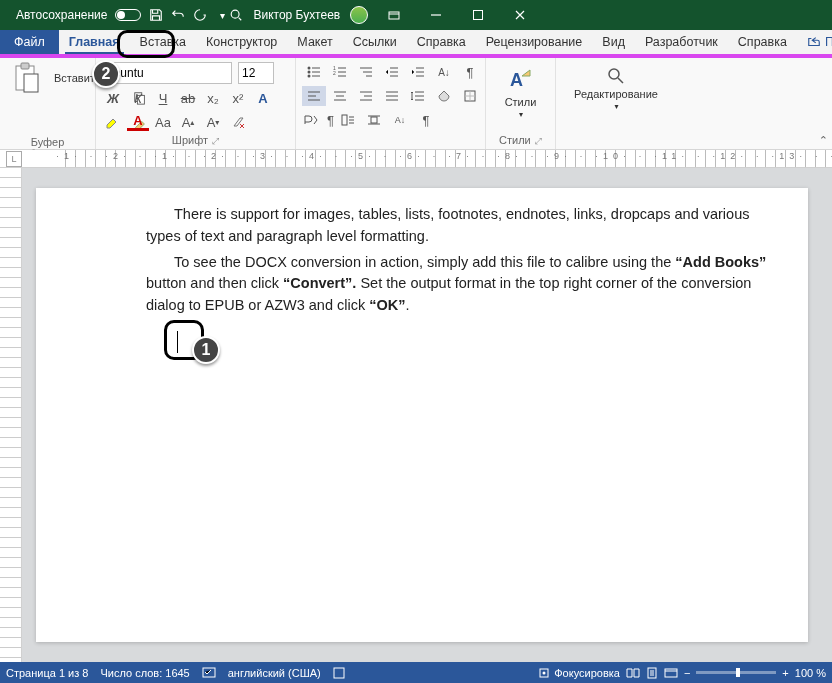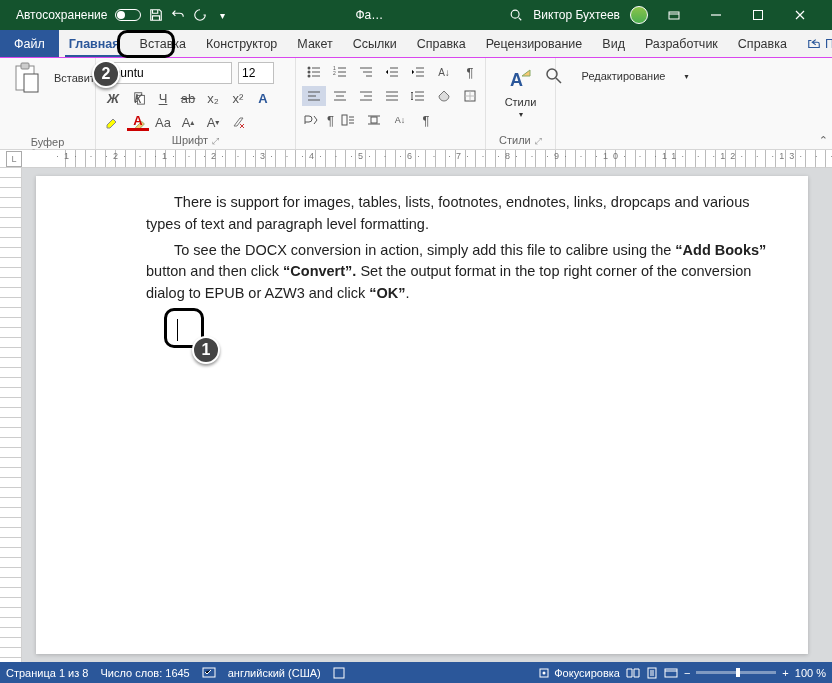--- a/index.html
+++ b/index.html
@@ -10,21 +10,21 @@
 .titlebar .left { display: flex; align-items: center; gap: 8px; }
 .titlebar .toggle { width: 26px; height: 12px; border: 1px solid #fff; border-radius: 6px; position: relative; }
 .titlebar .toggle::after { content:""; position:absolute; left:1px; top:1px; width:8px; height:8px; border-radius:50%; background:#fff; }
 .titlebar .ico { width:14px; height:14px; display:inline-flex; align-items:center; justify-content:center; color:#fff; }
 .titlebar .center { flex:1; text-align:center; }
 .titlebar .right { display:flex; align-items:center; gap:10px; }
 .titlebar .avatar { width:18px; height:18px; border-radius:50%; background:linear-gradient(#8bc34a,#4caf50); border:1px solid #fff; }
 .titlebar .winbtn { width:32px; height:28px; display:flex; align-items:center; justify-content:center; cursor:pointer; }
 
 
-.tabs { height: 28px; background:#f3f3f3; border-bottom:1px solid #d946ef; display:flex; align-items:stretch; font-size:12.5px; color:#333; }
+.tabs { height: 28px; background:#f3f3f3; border-bottom:4px solid #d946ef; display:flex; align-items:stretch; font-size:12.5px; color:#333; }
 .tabs .tab { padding:0 10px; display:flex; align-items:center; cursor:pointer; position:relative; }
 .tabs .tab.file { background:#2b579a; color:#fff; padding:0 14px; }
 .tabs .tab.active { color:#2b579a; font-weight:600; }
 .tabs .tab.active::after { content:""; position:absolute; left:6px; right:6px; bottom:0; height:2px; background:#2b579a; }
 .tabs .share { margin-left:auto; color:#2b579a; display:flex; align-items:center; gap:4px; padding:0 10px; cursor:pointer; }
 
 
 .ribbon { height:92px; background:#f9f9f9; border-bottom:1px solid #d6d6d6; display:flex; position:relative; }
 .group { border-right:1px solid #e2e2e2; padding:4px 6px 2px; display:flex; flex-direction:column; }
 .group-label { font-size:11px; color:#666; text-align:center; margin-top:auto; padding-top:2px; }
@@ -44,36 +44,36 @@
 .italic { font-style:italic; }
 .underline { text-decoration:underline; }
 .strike { text-decoration:line-through; }
 
 .para-col { display:flex; flex-direction:column; gap:4px; }
 .para-row { display:flex; gap:2px; }
 .para-row .rb-btn { width:24px; height:20px; }
 .align-active { background:#d0d8e8; }
 
 .styles-btn { display:flex; flex-direction:column; align-items:center; gap:2px; font-size:11px; color:#333; padding:4px 6px; cursor:pointer; }
-.edit-btn { display:flex; flex-direction:row; align-items:center; gap:18px; font-size:11px; color:#333; padding:4px 8px; cursor:pointer; }
+.edit-btn { display:flex; flex-direction:column; align-items:center; gap:2px; font-size:11px; color:#333; padding:4px 8px; cursor:pointer; }
 
 .ribbon-collapse { position:absolute; right:4px; bottom:2px; font-size:11px; color:#666; cursor:pointer; }
 .dlg-launcher { font-size:9px; color:#888; margin-left:4px; cursor:pointer; }
 
 
 .ruler-h { height:18px; background:#fff; border-bottom:1px solid #d0d0d0; position:relative; font-size:9px; color:#888; display:flex; align-items:center; padding-left:56px; }
 .ruler-h::before { content:"L"; position:absolute; left:6px; top:1px; width:14px; height:14px; border:1px solid #aaa; display:flex; align-items:center; justify-content:center; font-size:9px; }
 .ruler-ticks { position:relative; height:100%; width:100%; background:repeating-linear-gradient(to right, transparent 0 9px, #bbb 9px 10px); }
 .ruler-ticks::before { content:"·1· · ·2· · ·1· · ·2· · ·3· · ·4· · ·5· · ·6· · ·7· · ·8· · ·9· · ·10· · ·11· · ·12· · ·13· · ·14· · ·15· · ·16· · ·17· ·"; position:absolute; top:1px; left:0; letter-spacing:5px; white-space:nowrap; color:#777; font-size:9px; }
 
 
 .docwrap { display:flex; height:494px; background:#e8e8e8; }
 .ruler-v { width:22px; background:#fff; border-right:1px solid #d0d0d0; position:relative; }
 .ruler-v::after { content:""; position:absolute; top:0; left:0; right:0; bottom:0; background:repeating-linear-gradient(to bottom, transparent 0 9px, #ccc 9px 10px); }
-.canvas { flex:1; background:#9aa4ad33; overflow:hidden; position:relative; padding:8px 14px; }
+.canvas { flex:1; background:#9aa4ad33; overflow:hidden; position:relative; padding:20px 14px; }
 .page { width:calc(100% - 10px); height:100%; background:#fff; box-shadow:0 1px 4px rgba(0,0,0,.2); padding:16px 32px 16px 110px; font-size:14.5px; line-height:1.5; color:#222; position:relative; }
 .page p { margin-bottom:4px; }
 .indent { text-indent:28px; }
 
 
 .cursor-box { position:absolute; left:128px; top:132px; width:40px; height:40px; border:3px solid #000; border-radius:10px; background:#fff; }
 .cursor-box::after { content:""; position:absolute; left:10px; top:8px; width:1px; height:22px; background:#000; }
 
 
 .callout { position:absolute; width:28px; height:28px; border-radius:50%; background:#444; color:#fff; font-weight:700; font-size:16px; display:flex; align-items:center; justify-content:center; box-shadow:0 2px 3px rgba(0,0,0,.4); border:2px solid #fff; z-index:50; }
@@ -106,21 +106,20 @@
           <path fill="none" stroke="#fff" stroke-width="1.3" d="M5 3L2 6l3 3M2 6h8a4 4 0 014 4"></path>
         </svg>
       </span>
     <span class="ico">
         <svg width="14" height="14" viewBox="0 0 16 16">
           <path fill="none" stroke="#fff" stroke-width="1.3" d="M8 2a6 6 0 106 6h-2"></path>
         </svg>
       </span>
     <span class="ico" style="font-size:10px">▾</span>
   </div>
-  <div class="center">Фа…</div>
   <div class="right">
     <span class="ico">
         <svg width="14" height="14" viewBox="0 0 16 16">
           <circle cx="7" cy="7" r="4.5" fill="none" stroke="#fff" stroke-width="1.3"></circle>
           <path stroke="#fff" stroke-width="1.3" d="M11 11l3 3"></path>
         </svg>
       </span>
     <span>Виктор Бухтеев</span>
     <span class="avatar"></span>
     <span class="winbtn">

